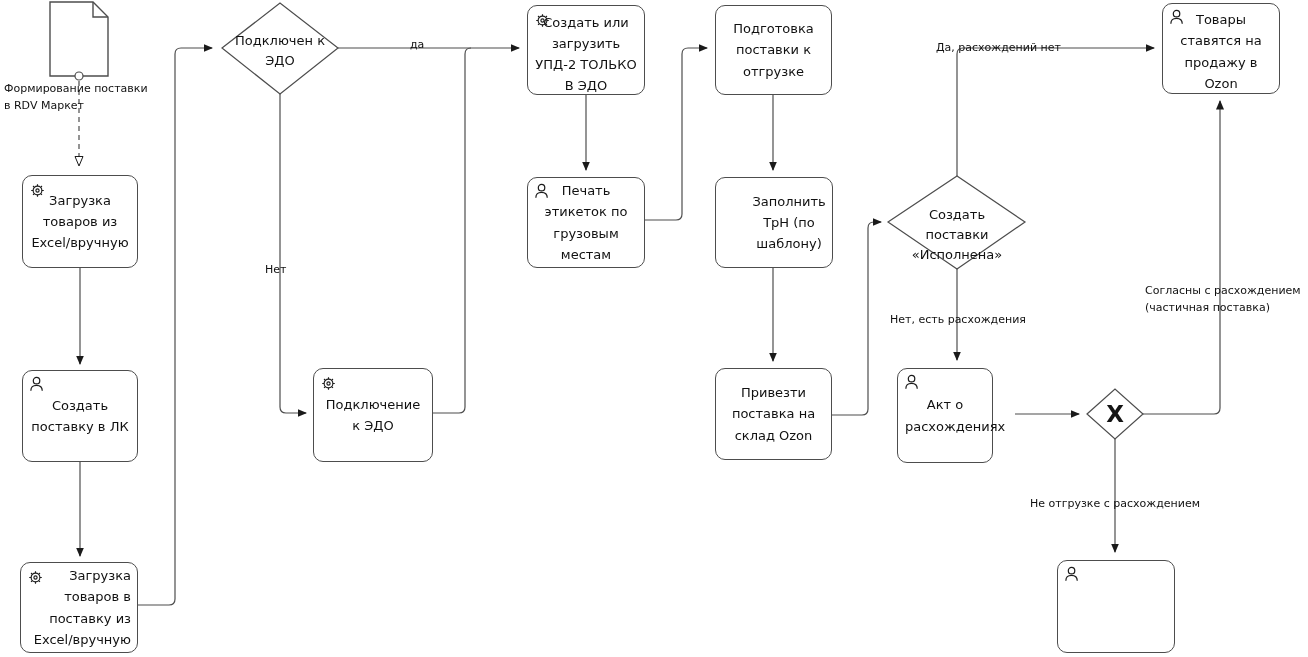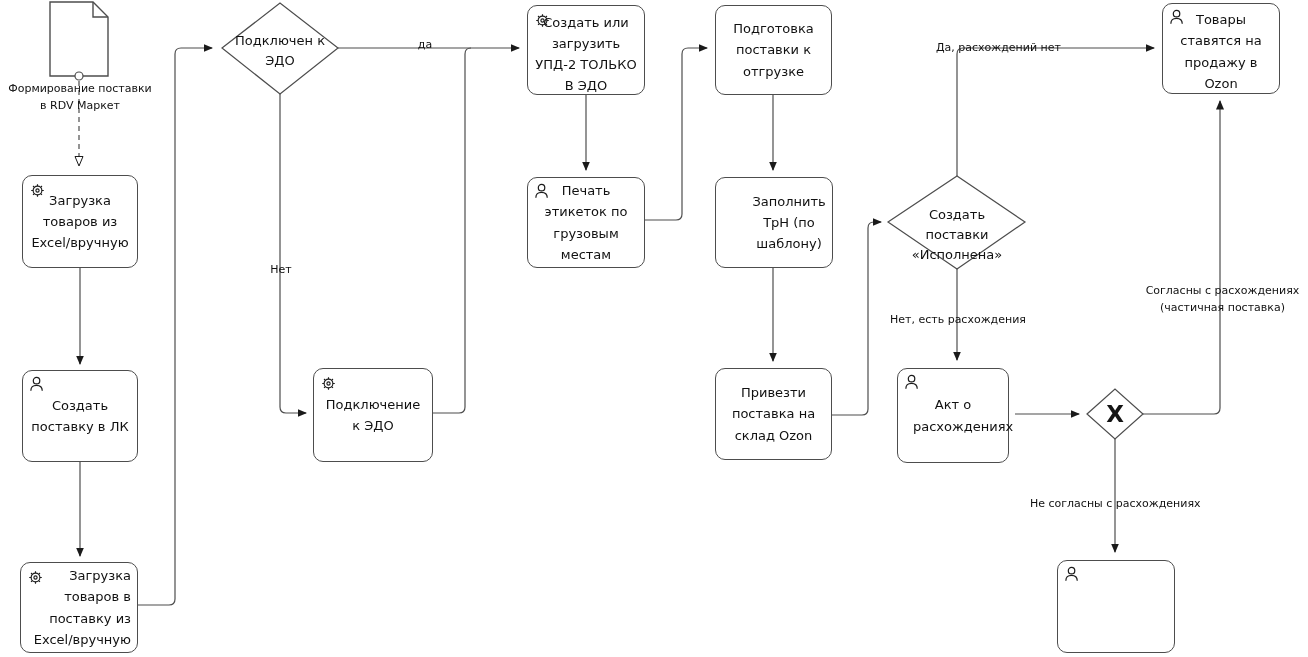--- a/index.html
+++ b/index.html
@@ -12,21 +12,21 @@
     position:absolute;z-index:2;background:#fff;
     border:1.4px solid #4d4d4d;border-radius:10px;
     display:flex;align-items:center;justify-content:center;
     text-align:center;font-size:13px;line-height:1.62;color:#111;
     box-sizing:border-box;padding:4px 6px;
   }
   .task .icon{position:absolute;left:5px;top:4px;width:19px;height:19px;}
   .task .txt{display:block;width:100%;}
   .lbl{
     position:absolute;z-index:3;font-size:11px;line-height:1.5;color:#111;
-    text-align:center;white-space:nowrap;pointer-events:none;
+    white-space:nowrap;pointer-events:none;
   }
   .lbl.wrap{white-space:normal;}
   .dtext{
     position:absolute;z-index:3;font-size:13px;line-height:1.55;color:#111;
     text-align:center;
   }
   .xmark{
     position:absolute;z-index:3;font-size:23px;font-weight:900;color:#141414;
     text-align:center;line-height:1;font-family:"DejaVu Sans","Liberation Sans",sans-serif;
   }
@@ -162,21 +162,21 @@
   <div class="task" style="left:1162px;top:3px;width:118px;height:91px;">
     <svg class="icon" viewBox="0 0 20 20">
       <g stroke="#1c1c1c" stroke-width="1.3" fill="none">
         <circle cx="9" cy="6" r="3.4"></circle>
         <path d="M3,16.5 Q3,10.8 9,10.8 Q15,10.8 15,16.5"></path>
       </g>
     </svg>
     <span class="txt" style="padding-top:6px;">Товары ставятся на продажу в Ozon</span>
   </div>
 
-  <div class="task" style="left:897px;top:368px;width:112px;height:95px;">
+  <div class="task" style="left:897px;top:368px;width:96px;height:95px;">
     <svg class="icon" viewBox="0 0 20 20">
       <g stroke="#1c1c1c" stroke-width="1.3" fill="none">
         <circle cx="9" cy="6" r="3.4"></circle>
         <path d="M3,16.5 Q3,10.8 9,10.8 Q15,10.8 15,16.5"></path>
       </g>
     </svg>
     <span class="txt" style="width:80px;margin:0 auto;">Акт о расхождениях</span>
   </div>
 
   <div class="xmark" style="left:1095px;top:403px;width:40px;">X</div>
@@ -188,18 +188,18 @@
         <path d="M3,16.5 Q3,10.8 9,10.8 Q15,10.8 15,16.5"></path>
       </g>
     </svg>
   </div>
 
   <div class="lbl" style="left:410px;top:37px;width:30px;">да</div>
   <div class="lbl" style="left:265px;top:262px;width:32px;">Нет</div>
   <div class="lbl" style="left:936px;top:40px;">Да, расхождений нет</div>
   <div class="lbl" style="left:890px;top:312px;">Нет, есть расхождения</div>
   <div class="lbl" style="left:1145px;top:283px;width:155px;">
-    <div>Согласны с расхождениях</div>
+    <div>Согласны с расхождением</div>
     <div>(частичная поставка)</div>
   </div>
-  <div class="lbl" style="left:1030px;top:496px;">Не согласны с расхождениях</div>
+  <div class="lbl" style="left:1030px;top:496px;">Не отгрузке с расхождением</div>
 
 </div>
 
 </body></html>

